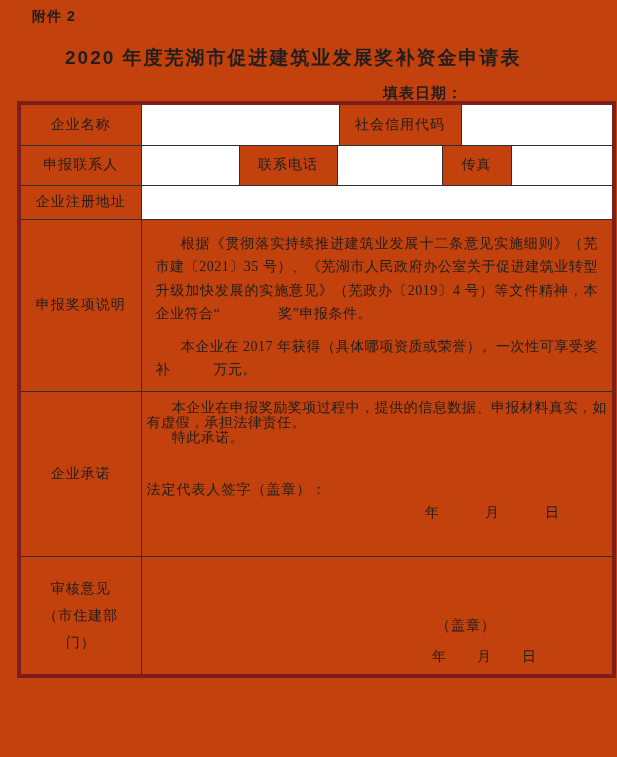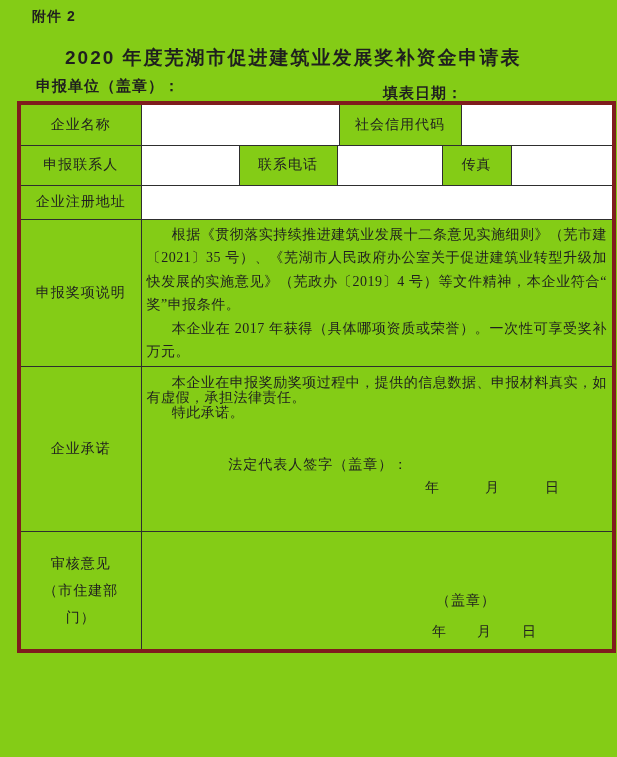--- a/index.html
+++ b/index.html
@@ -1,17 +1,17 @@
 <!DOCTYPE html>
 <html><head>
 <meta charset="utf-8">
 <style>
   html,body { margin:0; padding:0; background:#ffffff; }
   .page {
-    position:relative; width:617px; height:757px; background:#84cc16;
+    position:relative; width:617px; height:757px; background:#c2410c;
     font-family:"Liberation Serif","DejaVu Serif",serif; color:#1f1f1f;
     overflow:hidden;
   }
   .attach {
     position:absolute; left:32px; top:8px;
     font-family:"Liberation Sans","DejaVu Sans",sans-serif;
     font-weight:700; font-size:14px; letter-spacing:1px;
   }
   .title {
     position:absolute; left:54px; top:34px; margin:11px;
@@ -32,29 +32,29 @@
     border:4px solid #7f1d1d;
   }
   table.form td {
     border:1px solid #2e2e2e; font-size:14px; overflow:hidden;
   }
   td.label { text-align:center; padding:0 2px; letter-spacing:1px; }
   td.fill  { background:#ffffff; }
 
   td.para-cell { vertical-align:top; padding:3px 5px 0 5px; }
   td.para-cell p {
-    margin:0; font-size:14px; line-height:23.5px;
+    margin:9px; font-size:14px; line-height:23.5px;
     text-align:justify; text-indent:1.8em; letter-spacing:0.5px;
   }
   td.commit-cell { vertical-align:top; padding:8px 5px 0 5px; }
   td.commit-cell p {
     margin:0; font-size:14px; line-height:15px;
     text-align:justify; text-indent:1.8em; letter-spacing:0.5px;
   }
-  .sig-label { margin-top:36px; text-align:center; padding-right:117px; font-size:14px; letter-spacing:1px; }
+  .sig-label { margin-top:36px; text-align:left; padding-right:117px; font-size:14px; letter-spacing:1px; }
   .sig-date  { margin-top:5px;  text-align:right; padding-right:47px;  font-size:14px; letter-spacing:1px; }
 
   td.sign-cell { vertical-align:bottom; }
   td.sign-cell.r6 { padding-bottom:12px; }
   td.sign-cell.r7 { padding-bottom:8px; }
   .seal-line { text-align:right; font-size:14px; letter-spacing:1px; }
   .r6 .seal-line { padding-right:98px; }
   .r7 .seal-line { padding-right:115px; }
   .date-line { text-align:right; font-size:14px; letter-spacing:1px; margin-top:13px; }
   .r6 .date-line { padding-right:72px; }
@@ -64,21 +64,20 @@
 </style>
 </head>
 <body>
 
 <div class="page">
 
   <div class="attach">附件 2</div>
 
   <h1 class="title">2020 年度芜湖市促进建筑业发展奖补资金申请表</h1>
 
-  <div class="meta-unit">申报单位（盖章）：</div>
   <div class="meta-date">填表日期：</div>
 
   <table class="form">
     <colgroup>
       <col style="width:122px">
         <col style="width:98px">
         <col style="width:98px">
         <col style="width:2px">
       <col style="width:103px">
         <col style="width:19px">

